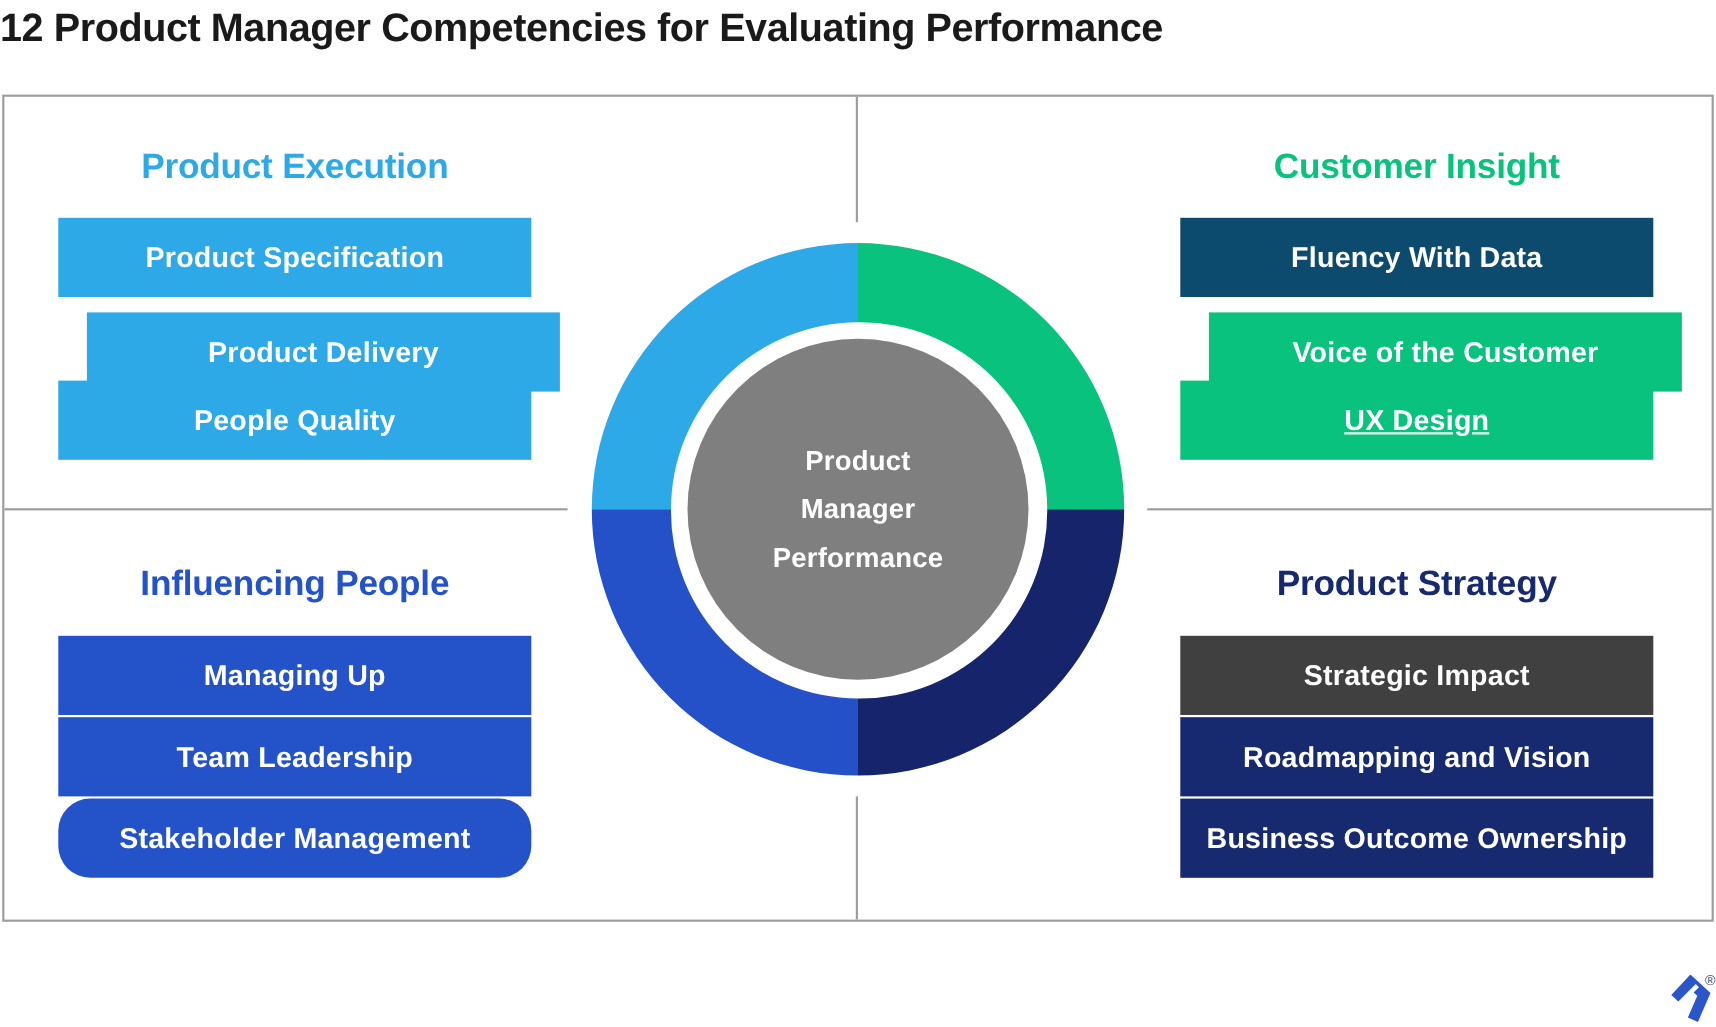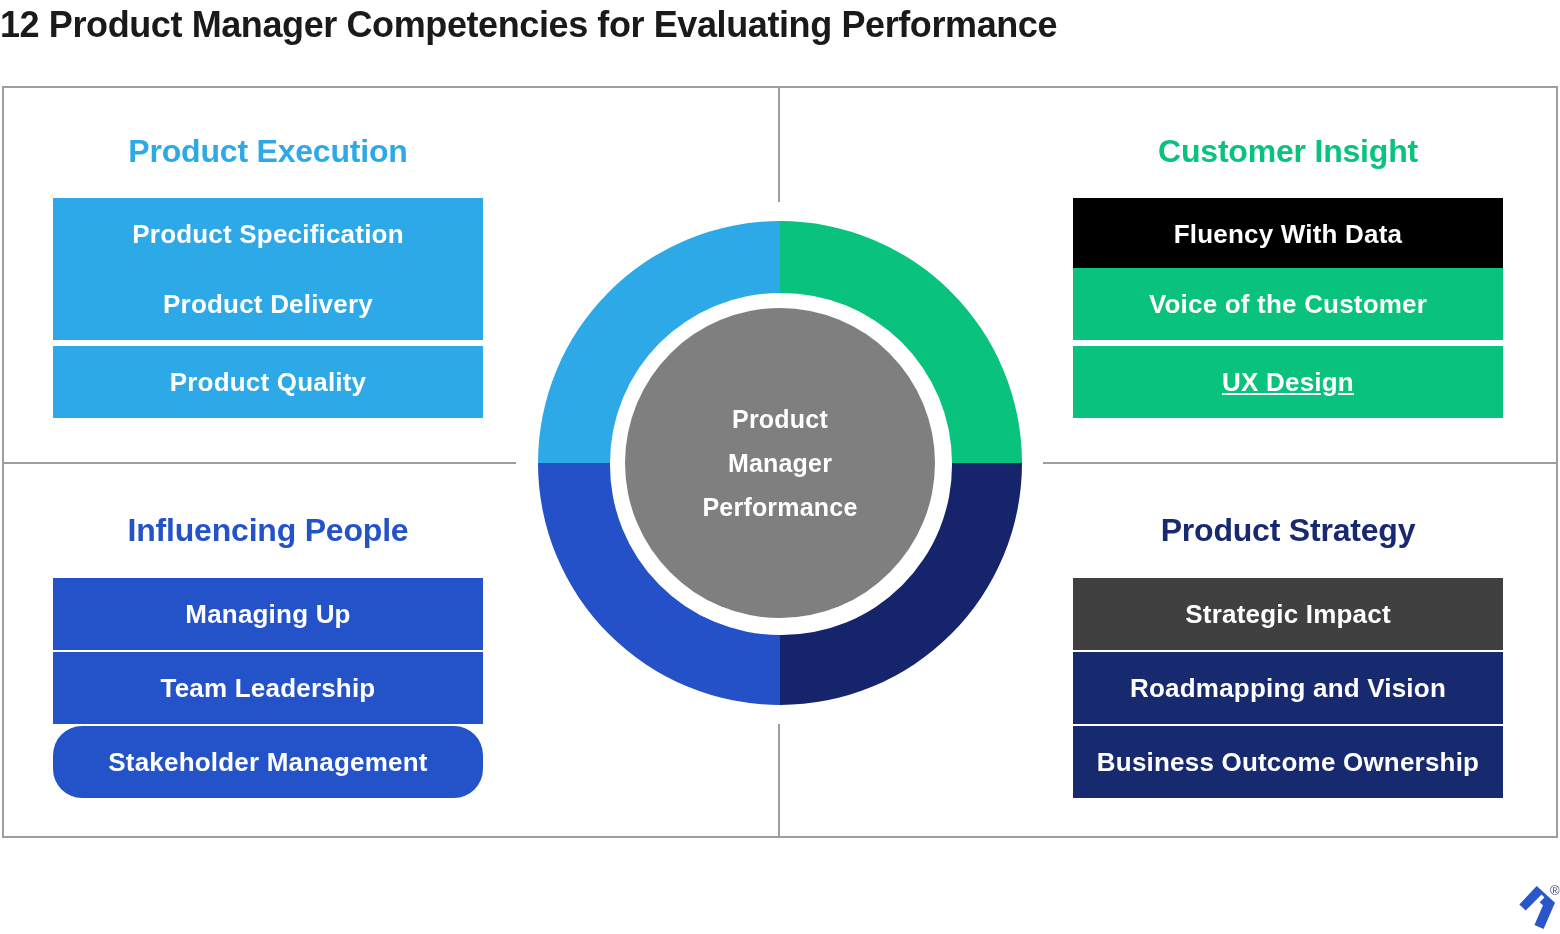--- a/index.html
+++ b/index.html
@@ -27,21 +27,21 @@
   .hd-tl{left:53px;top:133px;}
   .hd-tr{left:1073px;top:133px;}
   .hd-bl{left:53px;top:512px;}
   .hd-br{left:1073px;top:512px;}
   .bar{
     position:absolute;width:430px;height:72px;
     display:flex;align-items:center;justify-content:center;
     color:#fff;font-size:26px;font-weight:600;letter-spacing:0.2px;
   }
   .col-l{left:53px;} .col-r{left:1073px;}
-  .r1{top:198px;} .r2{top:268px;} .r3{top:346px;}
+  .r1{top:198px;} .r2{top:284px;margin-left:26px;} .r3{top:346px;}
   .r4{top:578px;} .r5{top:652px;} .r6{top:726px;}
   .donut{position:absolute;left:520px;top:203px;width:520px;height:520px;}
   .center-circle{
     position:absolute;left:625px;top:308px;width:310px;height:310px;border-radius:50%;
     display:flex;flex-direction:column;align-items:center;justify-content:center;
   }
   .center-line{
     color:#fff;font-size:25px;font-weight:bold;line-height:44px;text-align:center;letter-spacing:0.2px;
   }
   .logo{position:absolute;left:1518px;top:886px;width:38px;height:46px;}
@@ -63,23 +63,23 @@
   <div class="divider h-left"></div>
   <div class="divider h-right"></div>
 
   <div class="q-heading hd-tl" style="color: rgb(46, 169, 232);">Product Execution</div>
   <div class="q-heading hd-tr" style="color: rgb(9, 194, 125);">Customer Insight</div>
   <div class="q-heading hd-bl" style="color: rgb(36, 83, 201);">Influencing People</div>
   <div class="q-heading hd-br" style="color: rgb(23, 42, 111);">Product Strategy</div>
 
   <div class="bar col-l r1" style="background-color: rgb(46, 169, 232);">Product Specification</div>
   <div class="bar col-l r2" style="background-color: rgb(46, 169, 232);">Product Delivery</div>
-  <div class="bar col-l r3" style="background-color: rgb(46, 169, 232);">Product Quality</div>
+  <div class="bar col-l r3" style="background-color: rgb(46, 169, 232);">People Quality</div>
 
-  <div class="bar col-r r1" style="background-color: #000000;">Fluency With Data</div>
+  <div class="bar col-r r1" style="background-color: #0c4a6e;">Fluency With Data</div>
   <div class="bar col-r r2" style="background-color: rgb(9, 194, 125);">Voice of the Customer</div>
   <div class="bar col-r r3" style="background-color: rgb(9, 194, 125); text-decoration: underline;">UX Design</div>
 
   <div class="bar col-l r4" style="background-color: rgb(36, 83, 201);">Managing Up</div>
   <div class="bar col-l r5" style="background-color: rgb(36, 83, 201);">Team Leadership</div>
   <div class="bar col-l r6" style="background-color: rgb(36, 83, 201); border-radius: 29px;">Stakeholder Management</div>
 
   <div class="bar col-r r4" style="background-color: #404040;">Strategic Impact</div>
   <div class="bar col-r r5" style="background-color: rgb(23, 42, 111);">Roadmapping and Vision</div>
   <div class="bar col-r r6" style="background-color: rgb(23, 42, 111);">Business Outcome Ownership</div>

